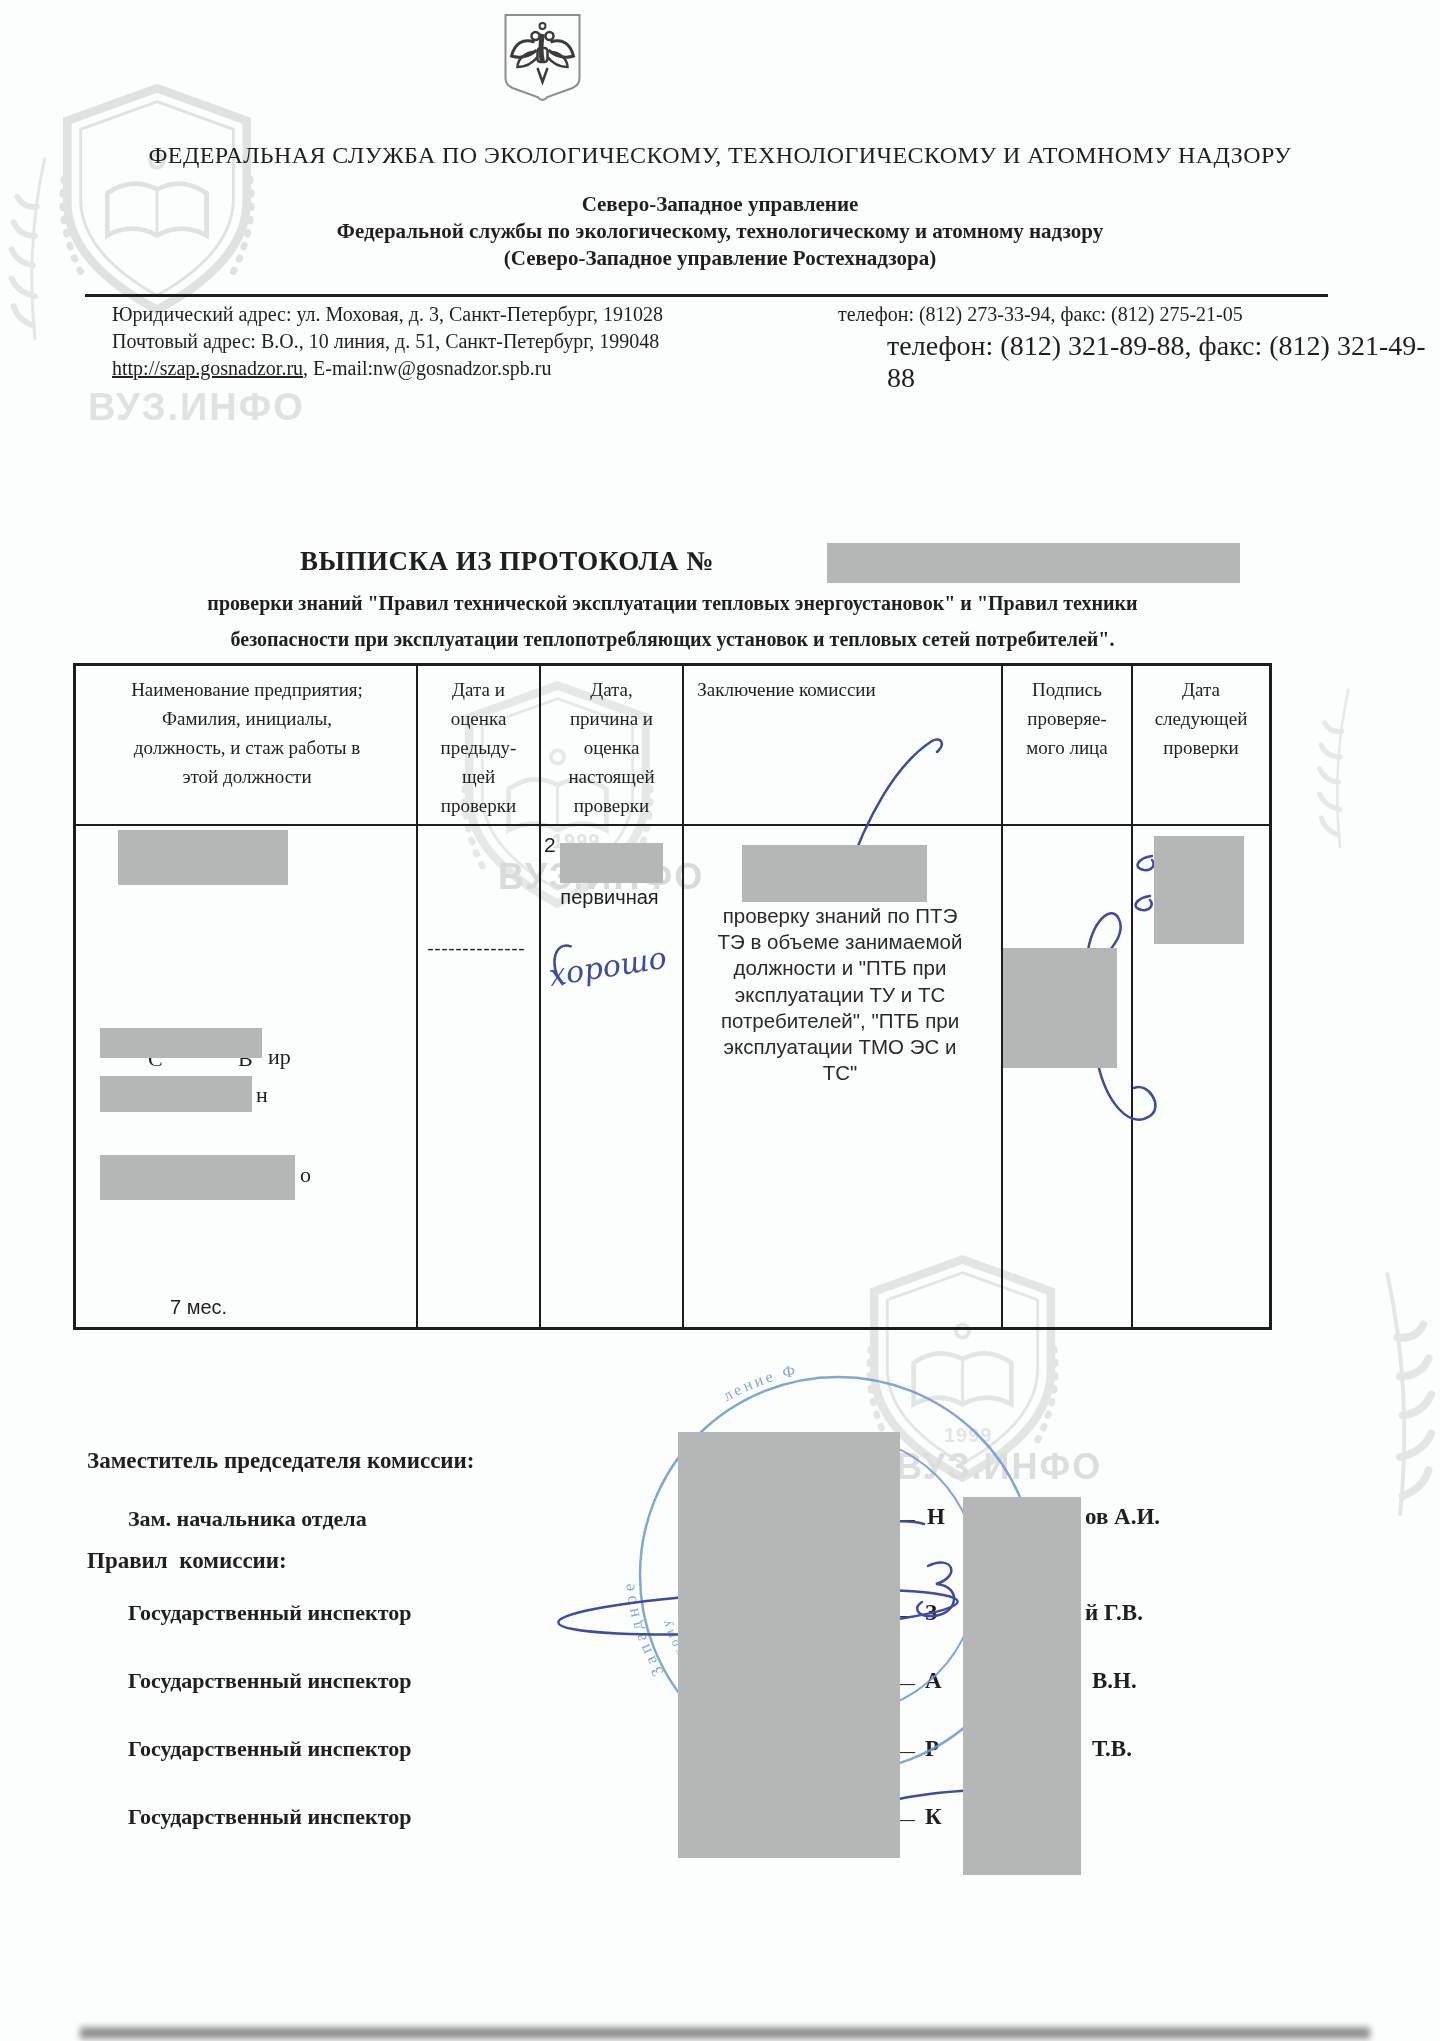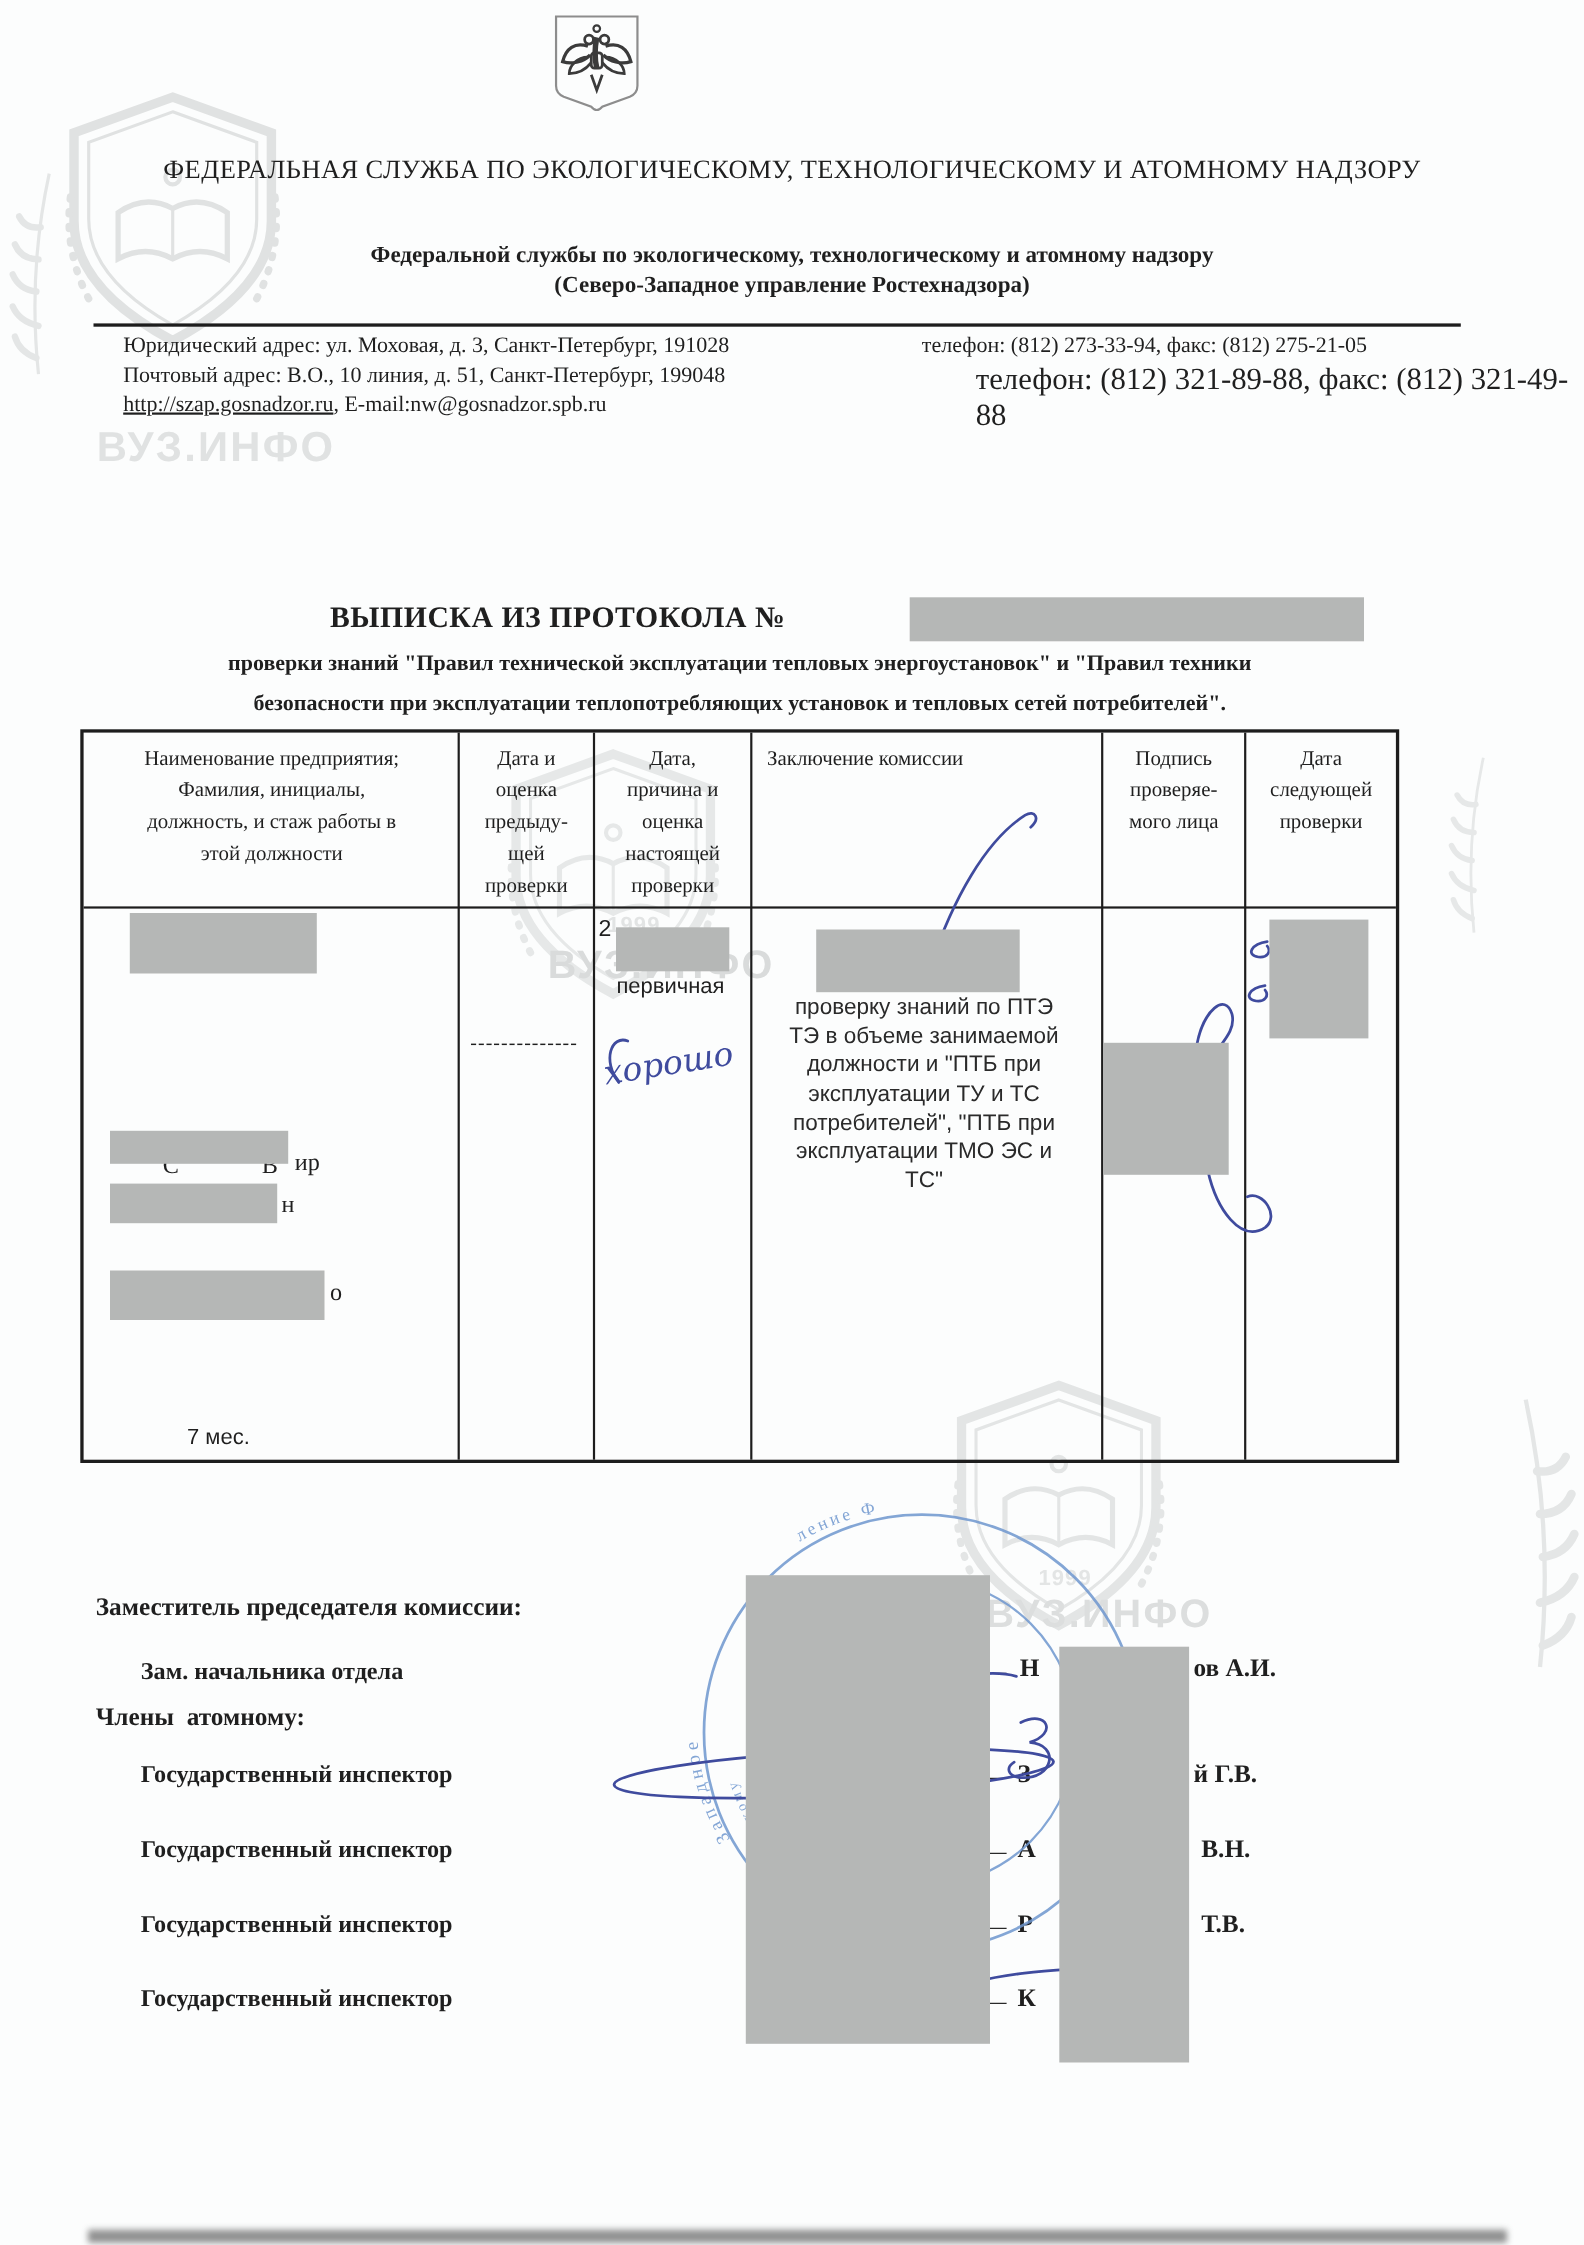--- a/index.html
+++ b/index.html
@@ -81,20 +81,21 @@
       <path d="M34,30 C22,26 14,32 11,44 C20,47 30,44 36,38" stroke-width="3"></path>
       <path d="M50,30 C62,26 70,32 73,44 C64,47 54,44 48,38" stroke-width="3"></path>
       <path d="M34,40 C24,40 17,48 17,55 C26,55 33,50 37,45" stroke-width="2.5"></path>
       <path d="M50,40 C60,40 67,48 67,55 C58,55 51,50 47,45" stroke-width="2.5"></path>
       <rect x="37" y="36" width="10" height="14" rx="3" stroke-width="2.5"></rect>
       <path d="M37,56 L42,70 L47,56" stroke-width="2.5"></path>
     </g>
   </svg>
 
   <div class="abs z10 fullw ctr" style="top:142px;font-size:24px;letter-spacing:0.4px">ФЕДЕРАЛЬНАЯ СЛУЖБА ПО ЭКОЛОГИЧЕСКОМУ, ТЕХНОЛОГИЧЕСКОМУ И АТОМНОМУ НАДЗОРУ</div>
+  <div class="abs z10 fullw ctr b" style="top:192px;font-size:21px">Северо-Западное управление</div>
   <div class="abs z10 fullw ctr b" style="top:219px;font-size:21px">Федеральной службы по экологическому, технологическому и атомному надзору</div>
   <div class="abs z10 fullw ctr b" style="top:246px;font-size:21px">(Северо-Западное управление Ростехнадзора)</div>
 
   <div class="abs z10" style="left:85px;top:294px;width:1243px;height:3px;background:#1d1d1d"></div>
 
   <div class="abs z10" style="left:112px;top:303px;font-size:20px">Юридический адрес: ул. Моховая, д. 3, Санкт-Петербург, 191028</div>
   <div class="abs z10" style="left:112px;top:330px;font-size:20px">Почтовый адрес: В.О., 10 линия, д. 51, Санкт-Петербург, 199048</div>
   <div class="abs z10" style="left:112px;top:357px;font-size:20px">
     <span style="text-decoration:underline">http://szap.gosnadzor.ru</span><span>, E-mail:nw@gosnadzor.spb.ru</span>
   </div>
@@ -178,21 +179,21 @@
     <path class="ink" d="M1150,896 c-14,2 -20,12 -8,14 c8,1 12,-5 8,-10" stroke-width="2"></path>
 
     <ellipse class="ink" cx="758" cy="1612" rx="200" ry="20" stroke-width="2" transform="rotate(-3 758 1612)"></ellipse>
     <path class="ink" d="M928,1566 c24,-12 34,10 8,18 c28,2 22,34 -8,32 c-12,-1 -14,-9 -6,-14" stroke-width="2"></path>
     <path class="ink" d="M886,1802 C940,1788 996,1792 1022,1784" stroke-width="2"></path>
     <path class="ink" d="M862,1528 c24,-8 48,-8 62,-4" stroke-width="2"></path>
   </svg>
 
   <div class="abs z10 b pre" style="left:87px;top:1448px;font-size:23px">Заместитель председателя комиссии:</div>
   <div class="abs z10 b" style="left:128px;top:1506px;font-size:22px">Зам. начальника отдела</div>
-  <div class="abs z10 b pre" style="left:87px;top:1548px;font-size:23px">Члены  атомному:</div>
+  <div class="abs z10 b pre" style="left:87px;top:1548px;font-size:23px">Правил  комиссии:</div>
   <div class="abs z10 b" style="left:128px;top:1600px;font-size:22px">Государственный инспектор</div>
   <div class="abs z10 b" style="left:128px;top:1668px;font-size:22px">Государственный инспектор</div>
   <div class="abs z10 b" style="left:128px;top:1736px;font-size:22px">Государственный инспектор</div>
   <div class="abs z10 b" style="left:128px;top:1804px;font-size:22px">Государственный инспектор</div>
 
   <div class="abs z10" style="left:893px;top:1506px;font-size:22px">—</div>
   <div class="abs z10" style="left:927px;top:1504px;font-size:23px;font-weight:600">Н</div>
   <div class="abs z35" style="left:1085px;top:1504px;font-size:23px;font-weight:600">ов А.И.</div>
 
   <div class="abs z10" style="left:893px;top:1602px;font-size:22px">—</div>

